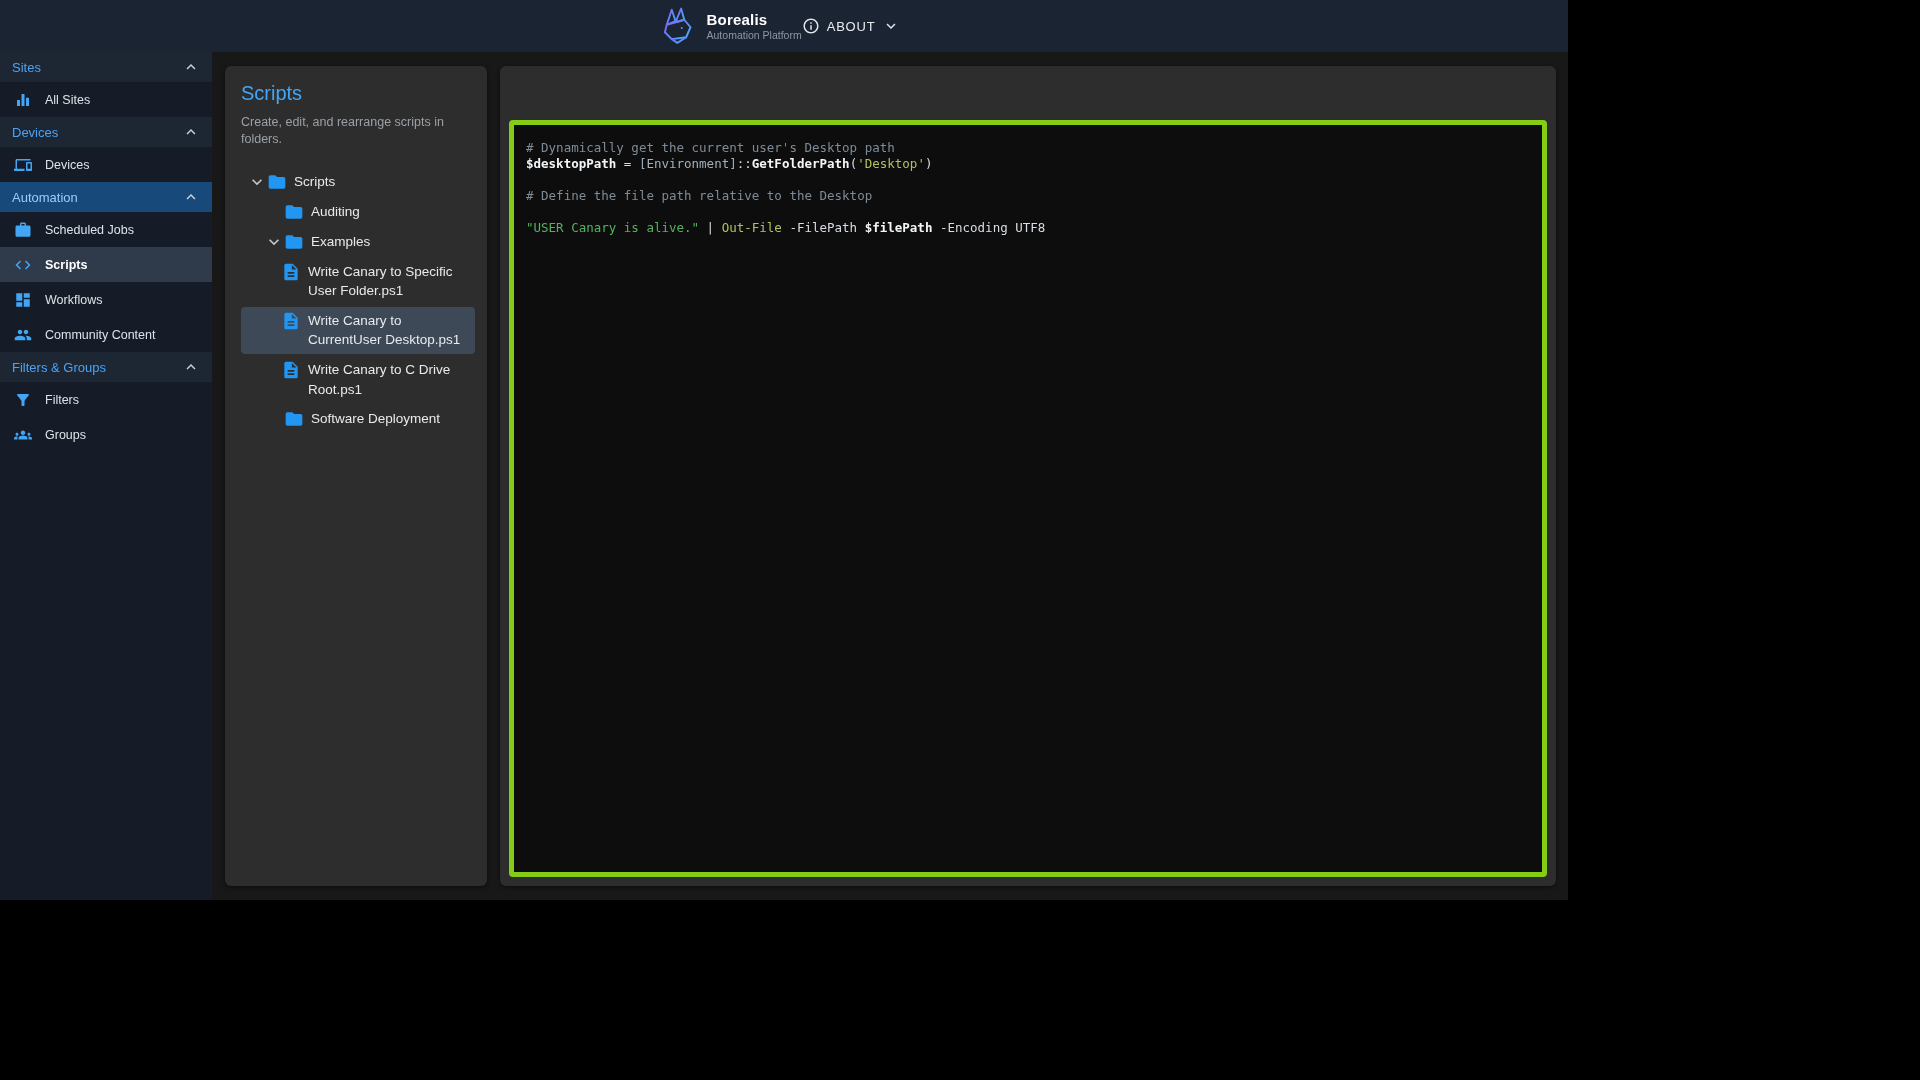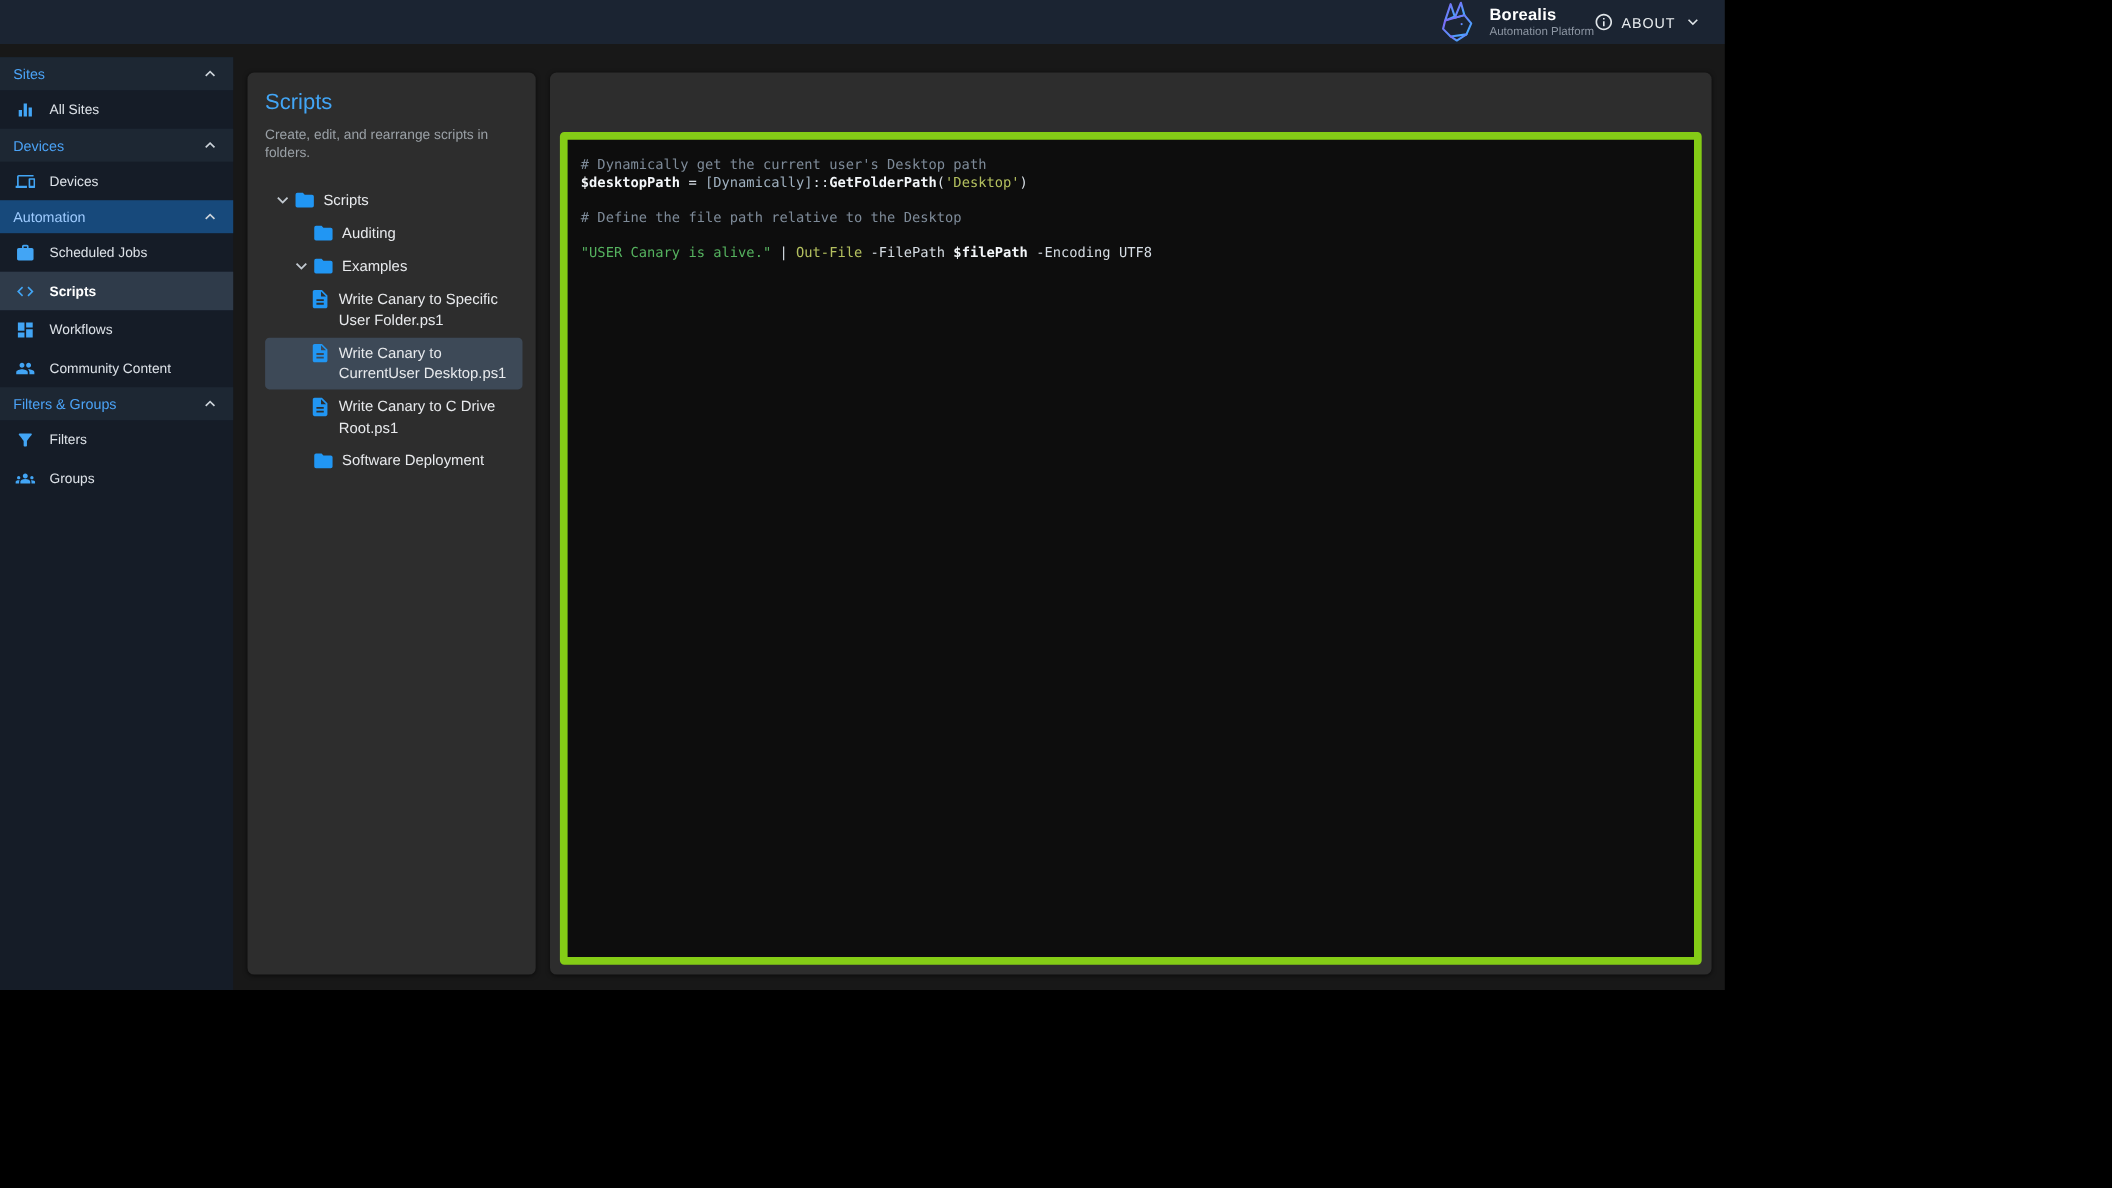--- a/index.html
+++ b/index.html
@@ -1,21 +1,21 @@
 <!DOCTYPE html>
 <html><head>
 <meta charset="utf-8">
 <style>
   *{box-sizing:border-box;margin:0;padding:0}
   html,body{width:1920px;height:1080px;overflow:hidden}
   body{background:#000;font-family:"Liberation Sans",sans-serif;-webkit-font-smoothing:antialiased}
   .app{position:relative;width:1568px;height:900px;background:#181818;overflow:hidden}
 
   
-  .topbar{position:absolute;top:0;left:0;right:0;height:40px;background:#1b2432;display:flex;align-items:center;justify-content:flex-end;padding:0 20px 0 10px;z-index:5}
+  .topbar{position:absolute;top:0;left:0;right:0;height:52px;background:#1b2432;display:flex;align-items:center;justify-content:center;padding:0 20px 0 10px;z-index:5}
   .brand{display:flex;align-items:center;gap:9px}
   .logo{width:40px;height:40px;display:block}
   .app-title{color:#fff;font-size:15px;font-weight:700;letter-spacing:.2px}
   .app-sub{color:#8d96a3;font-size:10.5px;margin-top:1px}
   .about{display:flex;align-items:center;gap:7px;color:#e8ecef;font-size:13px;letter-spacing:.8px;cursor:pointer}
   .icon{display:inline-block}
   .icon svg{display:block;width:100%;height:100%;fill:currentColor}
   .about .icon{width:18px;height:18px;color:#dfe4e8}
 
   
@@ -48,21 +48,21 @@
   
   .editor-toolbar{display:flex;align-items:center;justify-content:space-between;padding:9px 12px 6px 10px}
   .select{position:relative;width:172px;height:38px;border:1px solid #5b5b5b;border-radius:4px;display:flex;align-items:center;padding:0 6px 0 13px;color:#fff;font-size:14px;cursor:pointer;background:#2d2d2d}
   .select .float-label{position:absolute;top:-8px;left:9px;font-size:10.5px;color:#9aa0a6;background:#2d2d2d;padding:0 4px;letter-spacing:.3px}
   .select .caret{margin-left:auto;width:24px;height:24px;color:#cfd6dd}
   .toolbar-right{display:flex;align-items:center;gap:18px}
   .rename-link{color:#4ba3f7;font-size:13px;cursor:pointer;text-decoration:none}
   .save-btn{background:rgba(66,165,245,.08);border:1px solid rgba(66,165,245,.55);color:#42a5f5;font-size:13.5px;padding:5px 17px;border-radius:4px;cursor:pointer;font-family:inherit;letter-spacing:.3px}
 
   
-  .code-editor{position:absolute;left:9px;right:9px;top:54px;bottom:9px;background:#0d0d0d;border:7px solid #84cc16;border-radius:4px;padding:15px 12px;font-family:"DejaVu Sans Mono",monospace;font-size:12.5px;line-height:16px;overflow:auto;cursor:text}
+  .code-editor{position:absolute;left:9px;right:9px;top:54px;bottom:9px;background:#0d0d0d;border:5px solid #84cc16;border-radius:4px;padding:15px 12px;font-family:"DejaVu Sans Mono",monospace;font-size:12.5px;line-height:16px;overflow:auto;cursor:text}
   .code-line{white-space:pre;min-height:16px}
   .tok-comment{color:#7e8b99}
   .tok-plain{color:#d6dde4}
   .tok-var{color:#f3f6f9;font-weight:700}
   .tok-type{color:#9fb0bf}
   .tok-fn{color:#f3f6f9;font-weight:700}
   .tok-kw{color:#b4c05f}
   .tok-str1{color:#b4c05f}
   .tok-str2{color:#d16b66}
   .tok-str3{color:#55b25f}
@@ -279,21 +279,21 @@
             </svg>
           </span>
           <span class="tree-label">Software Deployment</span>
         </div>
       </div>
   </section>
 
   <section class="card editor-card">
     <div class="code-editor" id="code">
         <div class="code-line"><span class="tok-comment"># Dynamically get the current user's Desktop path</span></div>
-        <div class="code-line"><span class="tok-var">$desktopPath</span><span class="tok-plain"> = </span><span class="tok-type">[Dynamically]</span><span class="tok-plain">::</span><span class="tok-fn">GetFolderPath</span><span class="tok-plain">(</span><span class="tok-str1">'Desktop'</span><span class="tok-plain">)</span></div>
+        <div class="code-line"><span class="tok-var">$desktopPath</span><span class="tok-plain"> = </span><span class="tok-type">[Environment]</span><span class="tok-plain">::</span><span class="tok-fn">GetFolderPath</span><span class="tok-plain">(</span><span class="tok-str1">'Desktop'</span><span class="tok-plain">)</span></div>
         <div class="code-line">&nbsp;</div>
         <div class="code-line"><span class="tok-comment"># Define the file path relative to the Desktop</span></div>
         <div class="code-line">&nbsp;</div>
         <div class="code-line"><span class="tok-str3">"USER Canary is alive."</span><span class="tok-plain"> | </span><span class="tok-kw">Out-File</span><span class="tok-plain"> -FilePath </span><span class="tok-var">$filePath</span><span class="tok-plain"> -Encoding UTF8</span></div>
       </div>
   </section>
 
 </div>
 
 </body></html>

